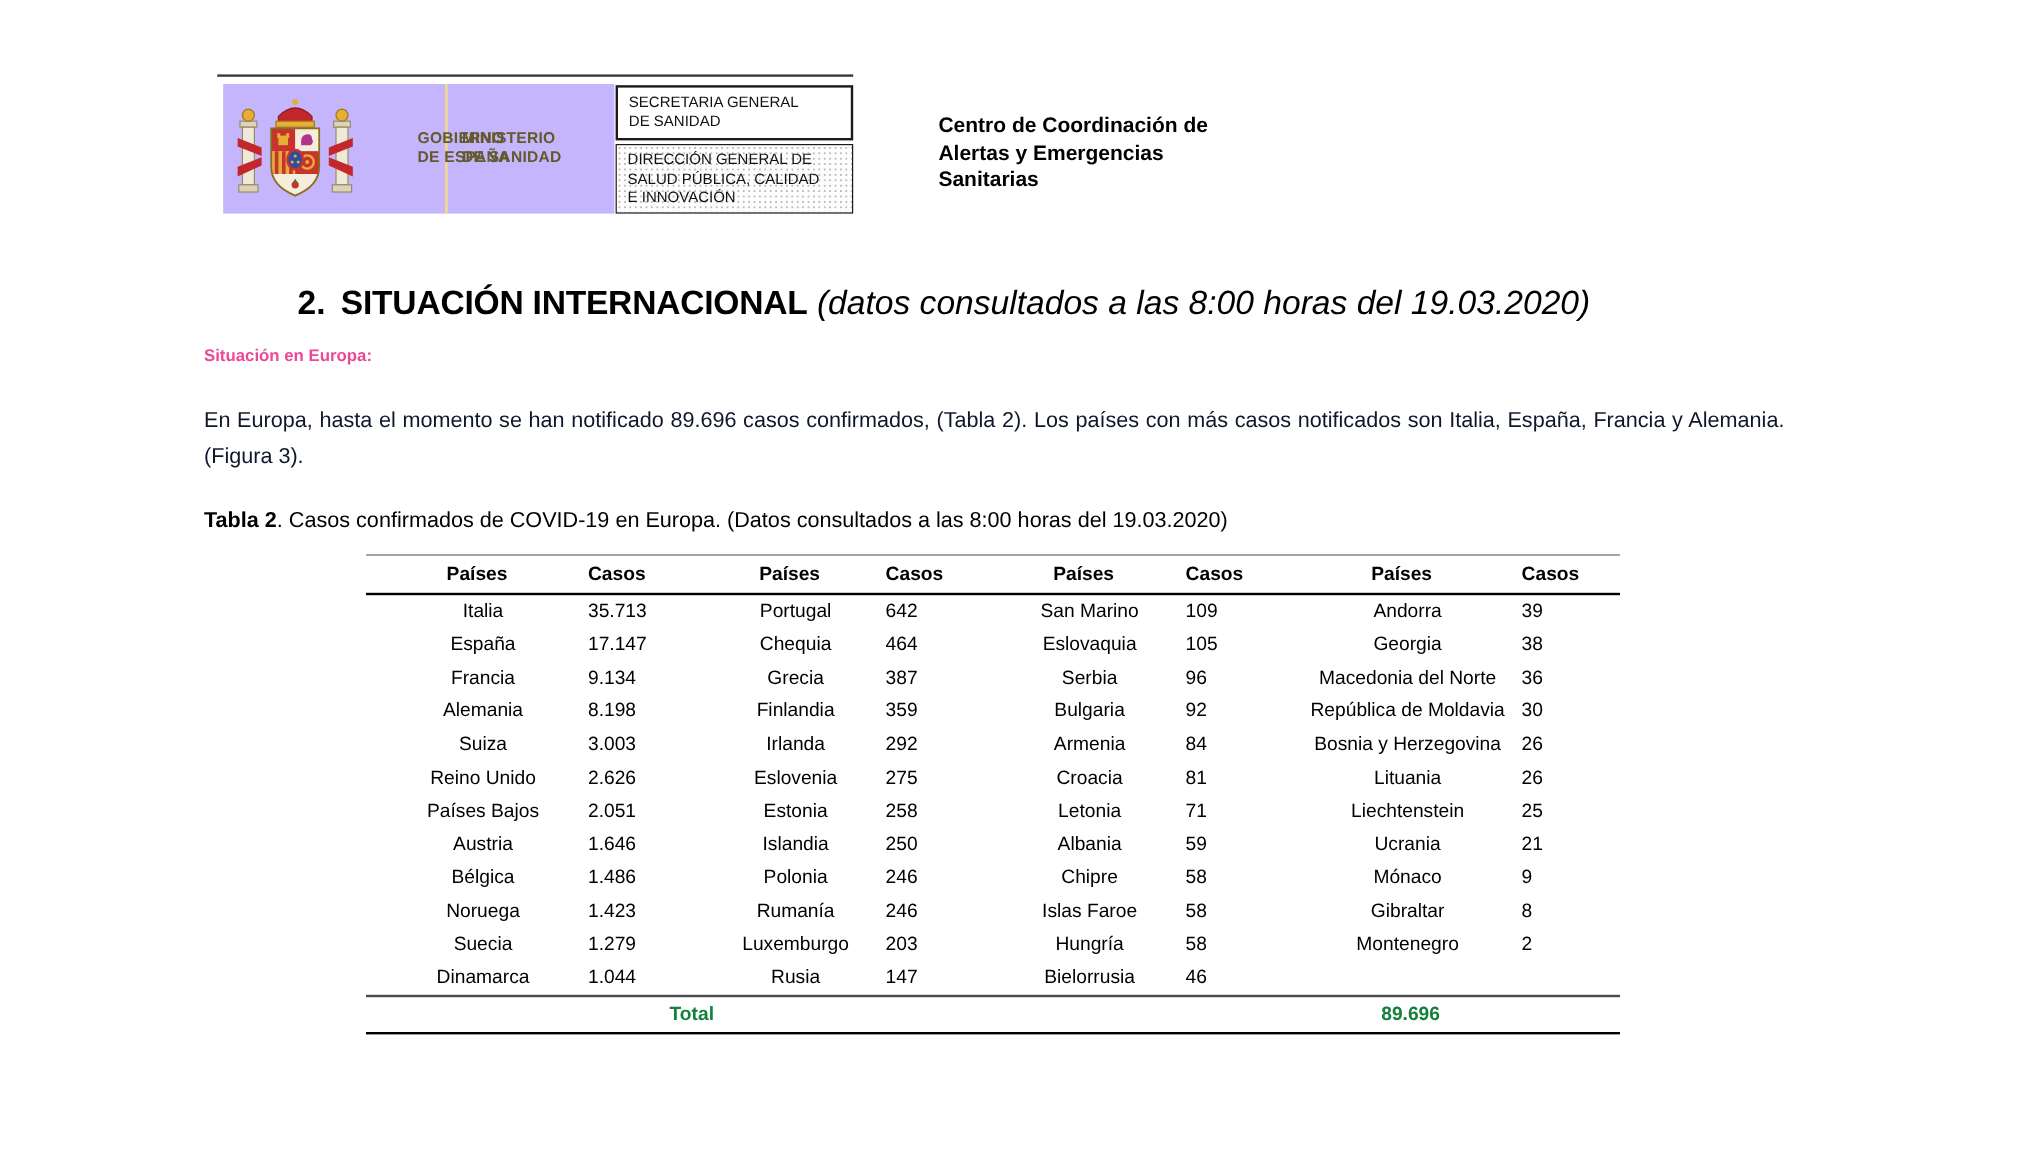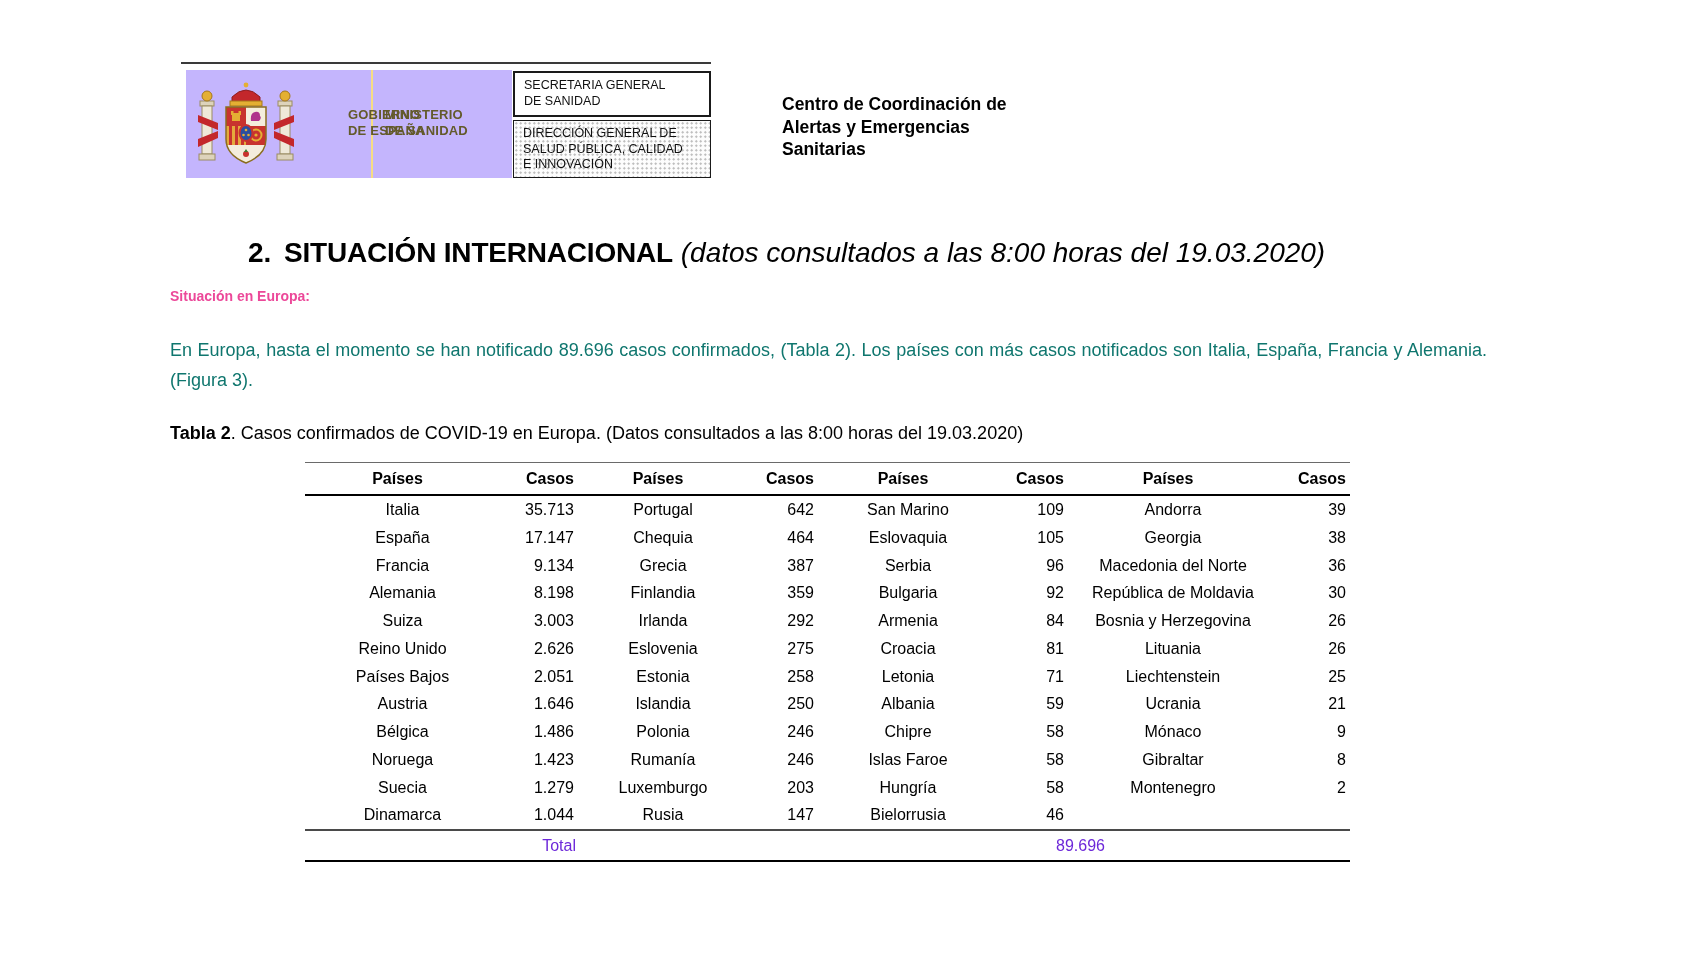--- a/index.html
+++ b/index.html
@@ -22,34 +22,34 @@
         background-color:#fdfdfd;
         background-image:radial-gradient(#b9b9b9 0.9px, transparent 1px);
         background-size:4.5px 4.5px;}
   .ccaes{position:absolute;left:782px;top:93px;font-weight:bold;font-size:17.5px;line-height:22.5px;color:#000;}
   
   .section-heading{position:absolute;left:248px;top:237px;font-size:28px;color:#000;white-space:nowrap;}
   .section-heading .num{font-weight:bold;display:inline-block;width:36px;}
   .section-heading .ttl{font-weight:bold;letter-spacing:-0.2px;}
   .section-heading .note{font-style:italic;font-weight:normal;}
   .subheading{position:absolute;left:170px;top:288px;font-weight:bold;font-size:14px;color:#ec4899;}
-  .paragraph{position:absolute;left:170px;top:336px;width:1317px;font-size:18px;line-height:29.5px;text-align:justify;color:#0f766e;}
+  .paragraph{position:absolute;left:170px;top:336px;width:1317px;font-size:18px;line-height:29.5px;text-align:justify;color:#0f172a;}
   .table-caption{position:absolute;left:170px;top:423px;font-size:18px;color:#000;}
   .table-caption .lbl{font-weight:bold;}
   
   .tbl{position:absolute;left:305px;top:462px;width:1045px;border-top:1px solid #6a6a6a;font-size:16px;color:#000;}
   .trow,.thead-row,.total-row{display:grid;grid-template-columns:185px 88px 160px 80px 170px 80px 200px 82px;}
   .thead-row{height:31px;line-height:31px;border-bottom:2.5px solid #000;}
   .trow{height:27.75px;line-height:27.75px;}
   .cell{overflow:hidden;white-space:nowrap;}
   .cell.cty{text-align:center;padding-left:10px;box-sizing:border-box;}
-  .cell.num{text-align:right;padding-right:4px;box-sizing:border-box;}
+  .cell.num{padding-right:4px;box-sizing:border-box;}
   .cell.th{font-weight:bold;}
   .cell.th.cty{text-align:center;padding-left:0;}
-  .total-row{height:29px;line-height:29px;border-top:2.5px solid #4a4a4a;border-bottom:2.5px solid #000;font-weight:normal;color:#6d28d9;}
+  .total-row{height:29px;line-height:29px;border-top:2.5px solid #4a4a4a;border-bottom:2.5px solid #000;font-weight:bold;color:#15803d;gap:19px;}
   .total-label{grid-column:2;text-align:right;padding-right:2px;}
   .total-value{grid-column:6 / span 2;text-align:left;padding-left:68px;}
 </style>
 </head>
 <body>
 
 <div class="top-rule"></div>
 
 <div class="logo-block">
   <svg class="coat" viewBox="0 0 100 94">

